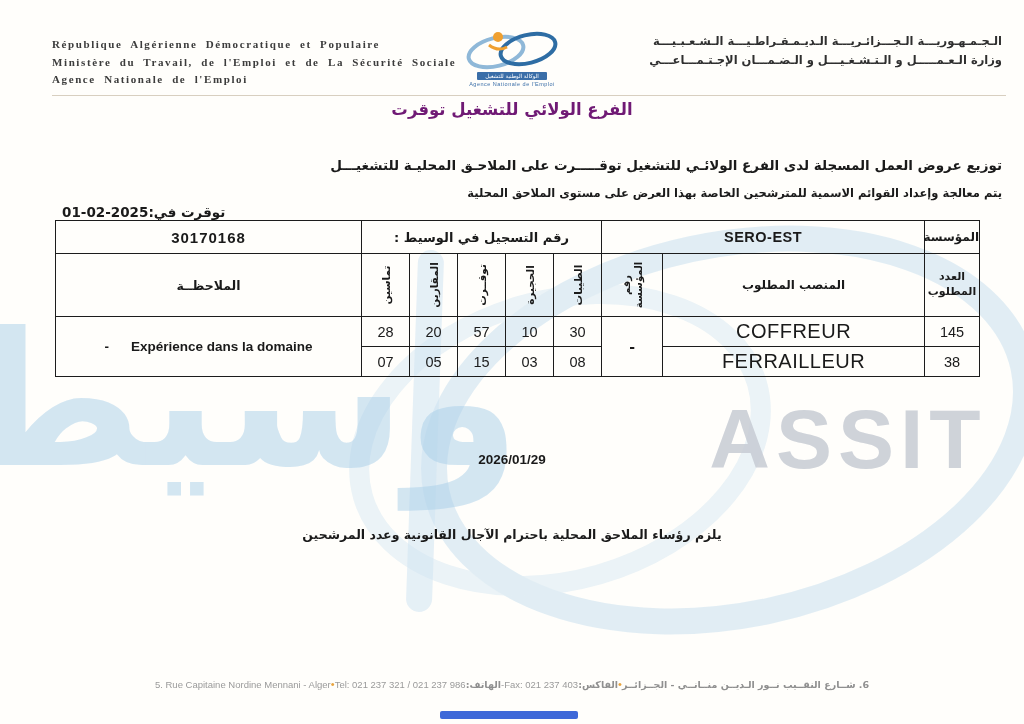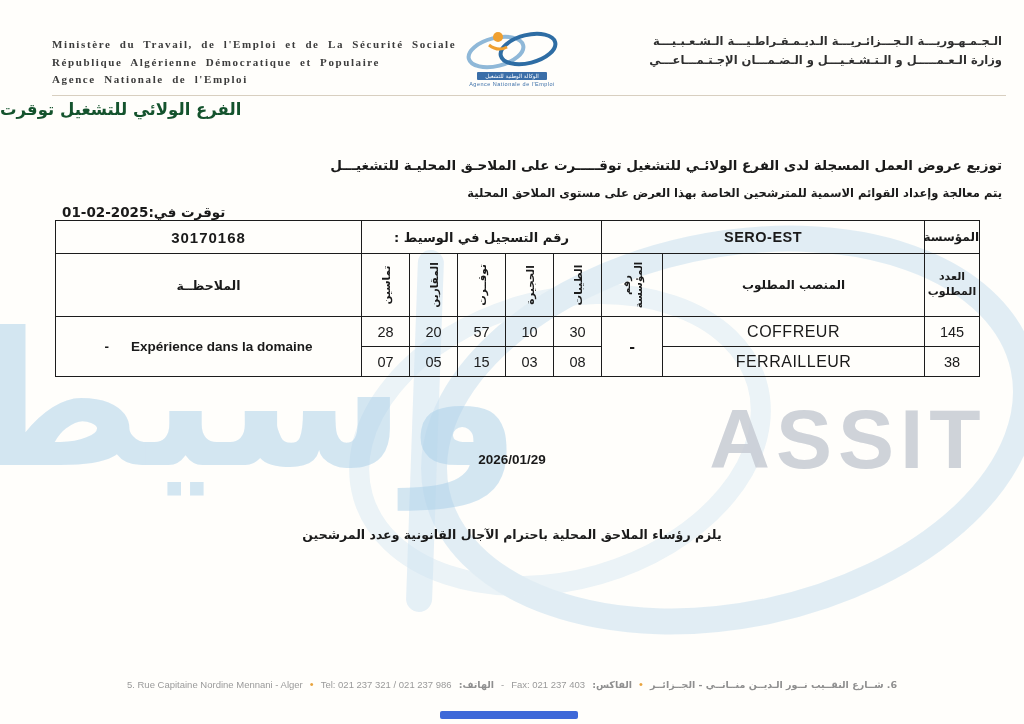--- a/index.html
+++ b/index.html
@@ -32,23 +32,23 @@
     margin-top:2px; background:#3a6ea8; color:#ffffff;
     font-size:5.5px; line-height:8px; padding:0 8px; border-radius:1px;
     font-family:"DejaVu Sans", sans-serif; white-space:nowrap;
   }
   .logo-cap{font-size:5.5px; color:#3a6ea8; margin-top:1px; letter-spacing:.5px; white-space:nowrap;}
   .rule{
     position:absolute; left:52px; right:18px; top:95px;
     border-top:1.5px solid #d8cfc0;
   }
   .branch-title{
-    position:absolute; left:0; right:0; top:100px; text-align:left;
+    position:absolute; left:0; right:0; top:100px; text-align:center;
     direction:rtl; font-family:"DejaVu Sans", sans-serif;
-    font-weight:700; font-size:16.5px; color:#14532d;
+    font-weight:700; font-size:16.5px; color:#701a75;
   }
 
   
   .date-line{
     position:absolute; left:62px; top:163px; direction:rtl;
     font-family:"DejaVu Sans", sans-serif; font-weight:700; font-size:13.5px;margin-top:41px;
   }
   .intro-title{
     position:absolute; right:22px; top:157px; direction:rtl; text-align:left;
     font-family:"DejaVu Sans", sans-serif; font-weight:700; font-size:13.5px;
@@ -74,40 +74,40 @@
   .h-pos{font-weight:700; font-size:12px;}
   .h-remark{font-weight:700; font-size:12.5px;}
   .rcell{position:relative;}
   .rot{
     position:absolute; left:50%; top:50%;
     transform:translate(-50%,-50%) rotate(-90deg);
     white-space:nowrap; font-weight:700; font-size:10.5px;
   }
   .rot.wrap{white-space:normal; width:58px; line-height:1.15; text-align:center; font-size:10px;}
   .num{font-size:14.5px; font-family:"Liberation Sans",sans-serif;}
-  .pos{font-size:16px; text-align:right; padding:0 9px; font-family:"Liberation Sans",sans-serif; letter-spacing:.5px;}
+  .pos{font-size:20px; text-align:right; padding:0 9px; font-family:"Liberation Sans",sans-serif; letter-spacing:.5px;}
   .dashcell{font-size:14px; font-weight:700;}
   .remark-cell{font-family:"Liberation Sans",sans-serif;}
   .remark-inner{display:flex; align-items:center; justify-content:center; gap:22px; font-weight:700; font-size:13.5px;}
 
   
   .rappel{
     position:absolute; left:0; right:0; top:450px; text-align:center;
     font-weight:700; font-size:13.5px; line-height:1.55;
     font-family:"Liberation Sans",sans-serif;
   }
   .obligation{
     position:absolute; left:0; right:0; top:527px; text-align:center; direction:rtl;
     font-family:"DejaVu Sans", sans-serif; font-weight:700; font-size:12.5px;
   }
 
   
   .footer{
     position:absolute; left:0; right:0; top:678px;
-    display:flex; justify-content:center; align-items:center; gap:7px;
+    display:flex; justify-content:center; align-items:center; 
     font-size:9.5px; color:#9a9a9a; white-space:nowrap;
   }
   .footer .ar{direction:rtl; font-family:"DejaVu Sans",sans-serif; font-weight:700; color:#8f8f8f;}
   .footer .dot{color:#e8a33d; font-size:11px;}
   .bottom-bar{
     position:absolute; left:440px; top:711px; width:138px; height:8px;
     background:#3e68d8; border-radius:2px;
   }
 </style>
 </head>
@@ -123,22 +123,22 @@
       </g>
       <rect x="412" y="250" width="26" height="362" rx="13" fill="#cfe4f2" opacity="0.55" transform="rotate(2 425 430)"></rect>
       <text x="235" y="465" text-anchor="middle" font-size="185" font-weight="bold" fill="#a9cfe9" opacity="0.5" font-family="DejaVu Sans, sans-serif" direction="rtl">وسيط</text>
       <text x="848" y="468" text-anchor="middle" font-size="84" font-weight="bold" fill="#c7ccd4" letter-spacing="6" opacity="0.85" font-family="Liberation Sans, sans-serif">ASSIT</text>
     </svg>
   </div>
 
   <div class="layer content">
 
     <div class="hdr-fr">
+      <div>République Algérienne Démocratique et Populaire</div>
       <div>Ministère du Travail, de l'Emploi et de La Sécurité Sociale</div>
-      <div>République Algérienne Démocratique et Populaire</div>
       <div>Agence Nationale de l'Emploi</div>
     </div>
 
     <div class="logo">
       <svg width="112" height="42" viewBox="0 0 112 42">
         <ellipse cx="40" cy="24" rx="28" ry="14" fill="none" stroke="#8fb8d8" stroke-width="4" transform="rotate(-14 40 24)"></ellipse>
         <ellipse cx="72" cy="21" rx="28" ry="14" fill="none" stroke="#2e6da4" stroke-width="4" transform="rotate(-14 72 21)"></ellipse>
         <circle cx="42" cy="9" r="5" fill="#f0a030"></circle>
         <path d="M33 17 q9 7 18 2" fill="none" stroke="#f0a030" stroke-width="3"></path>
       </svg>

